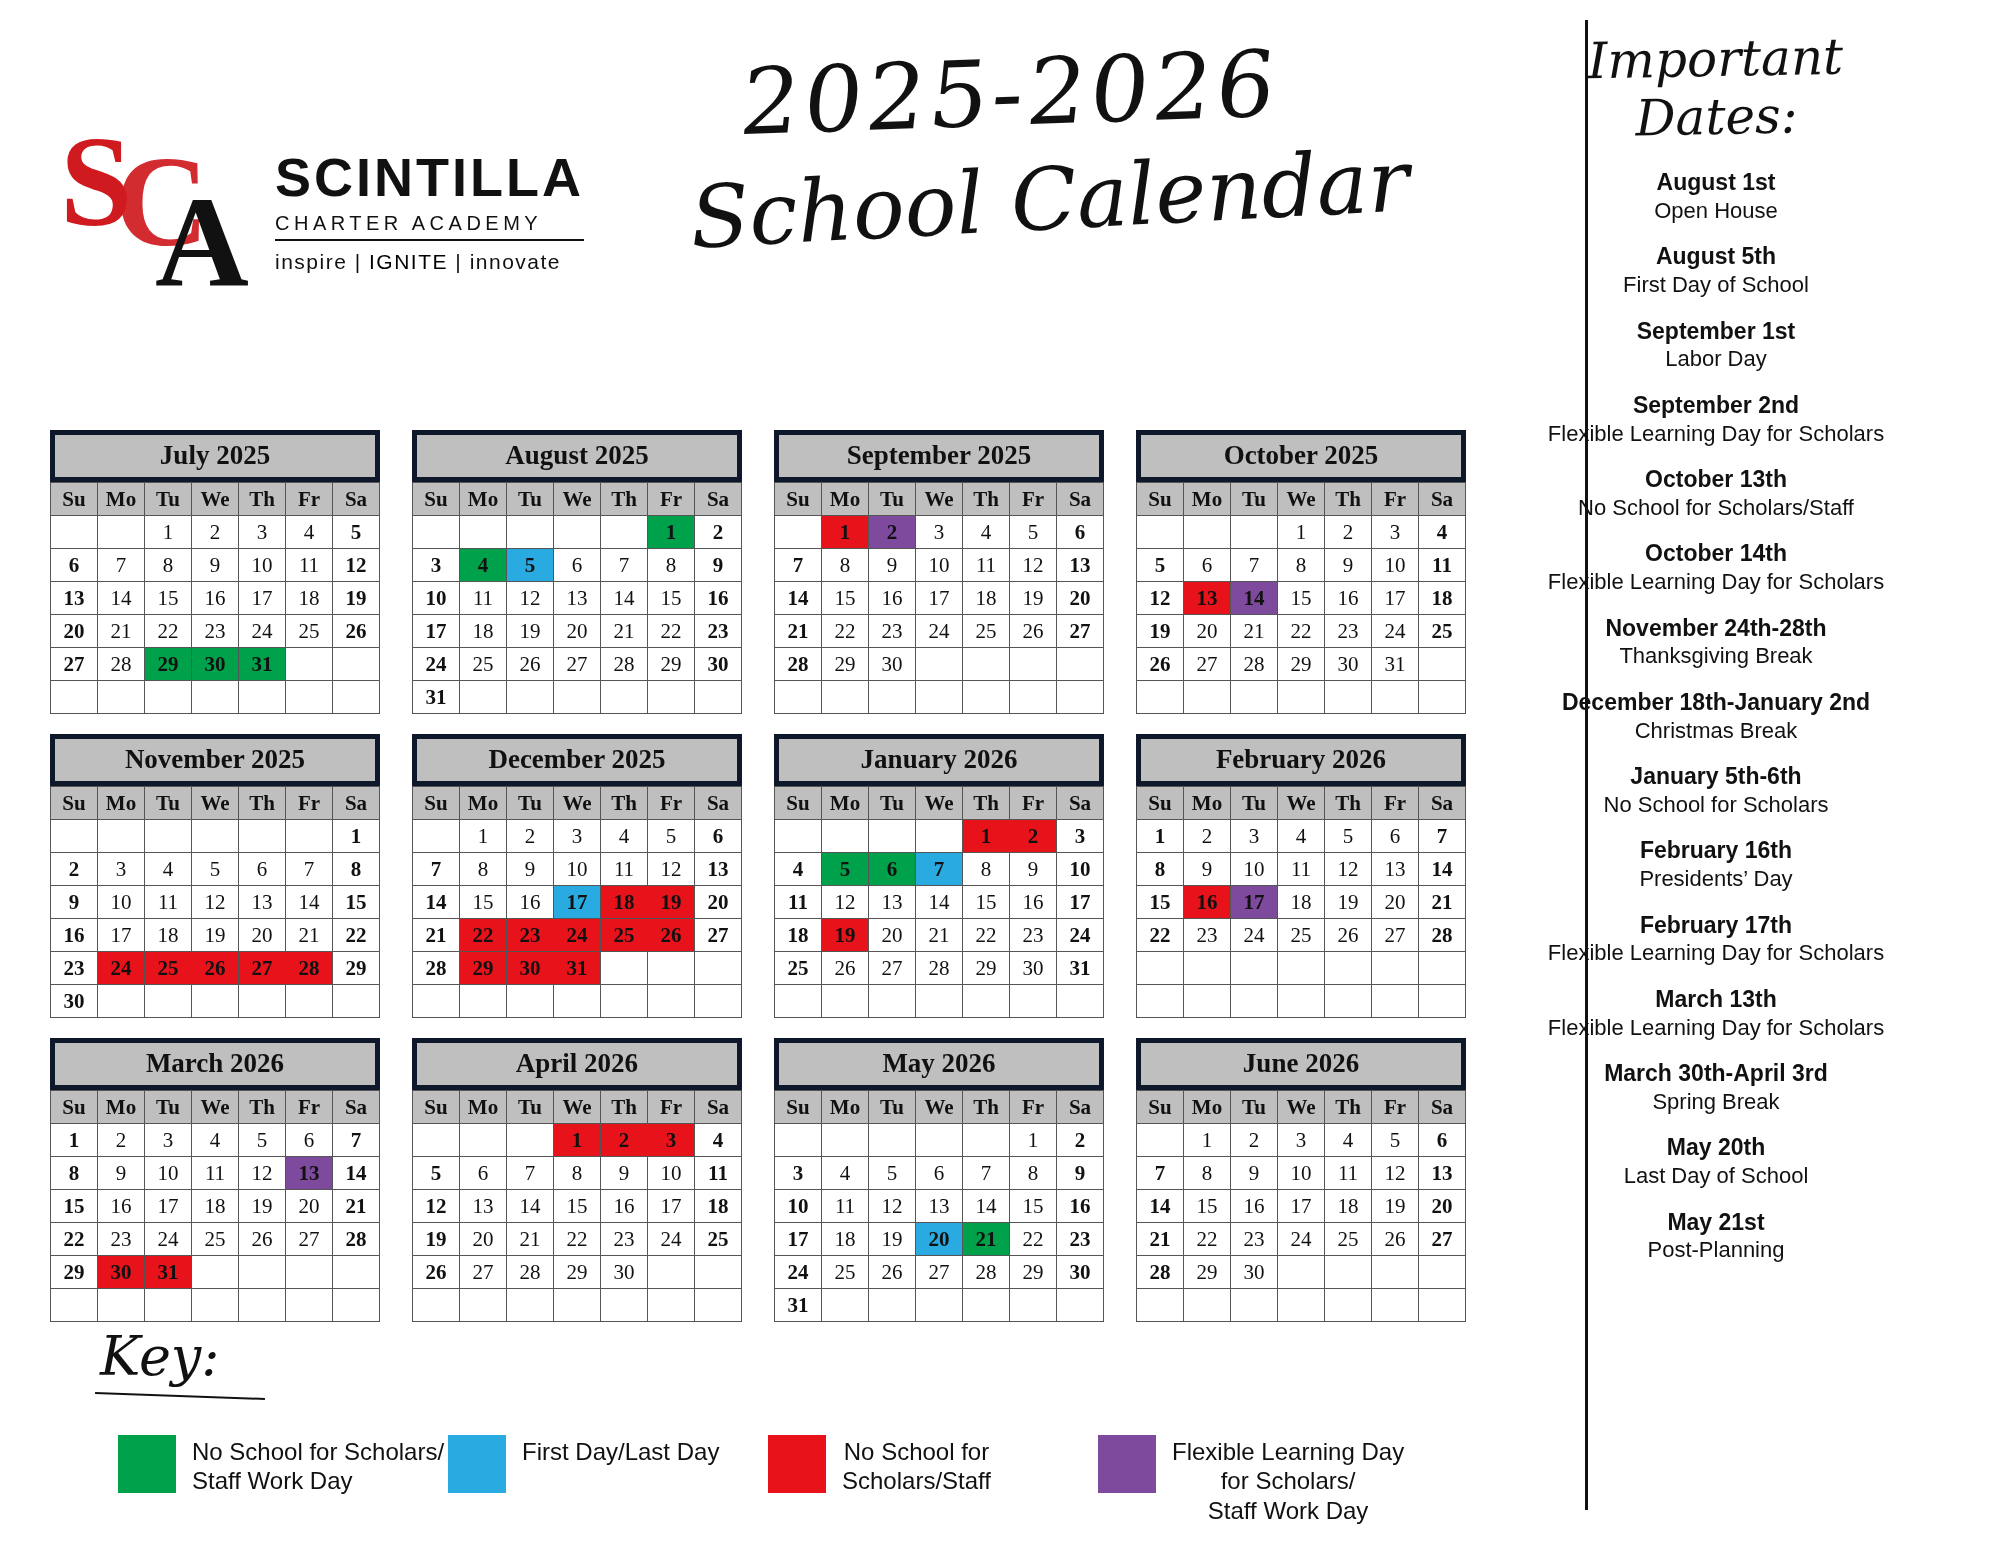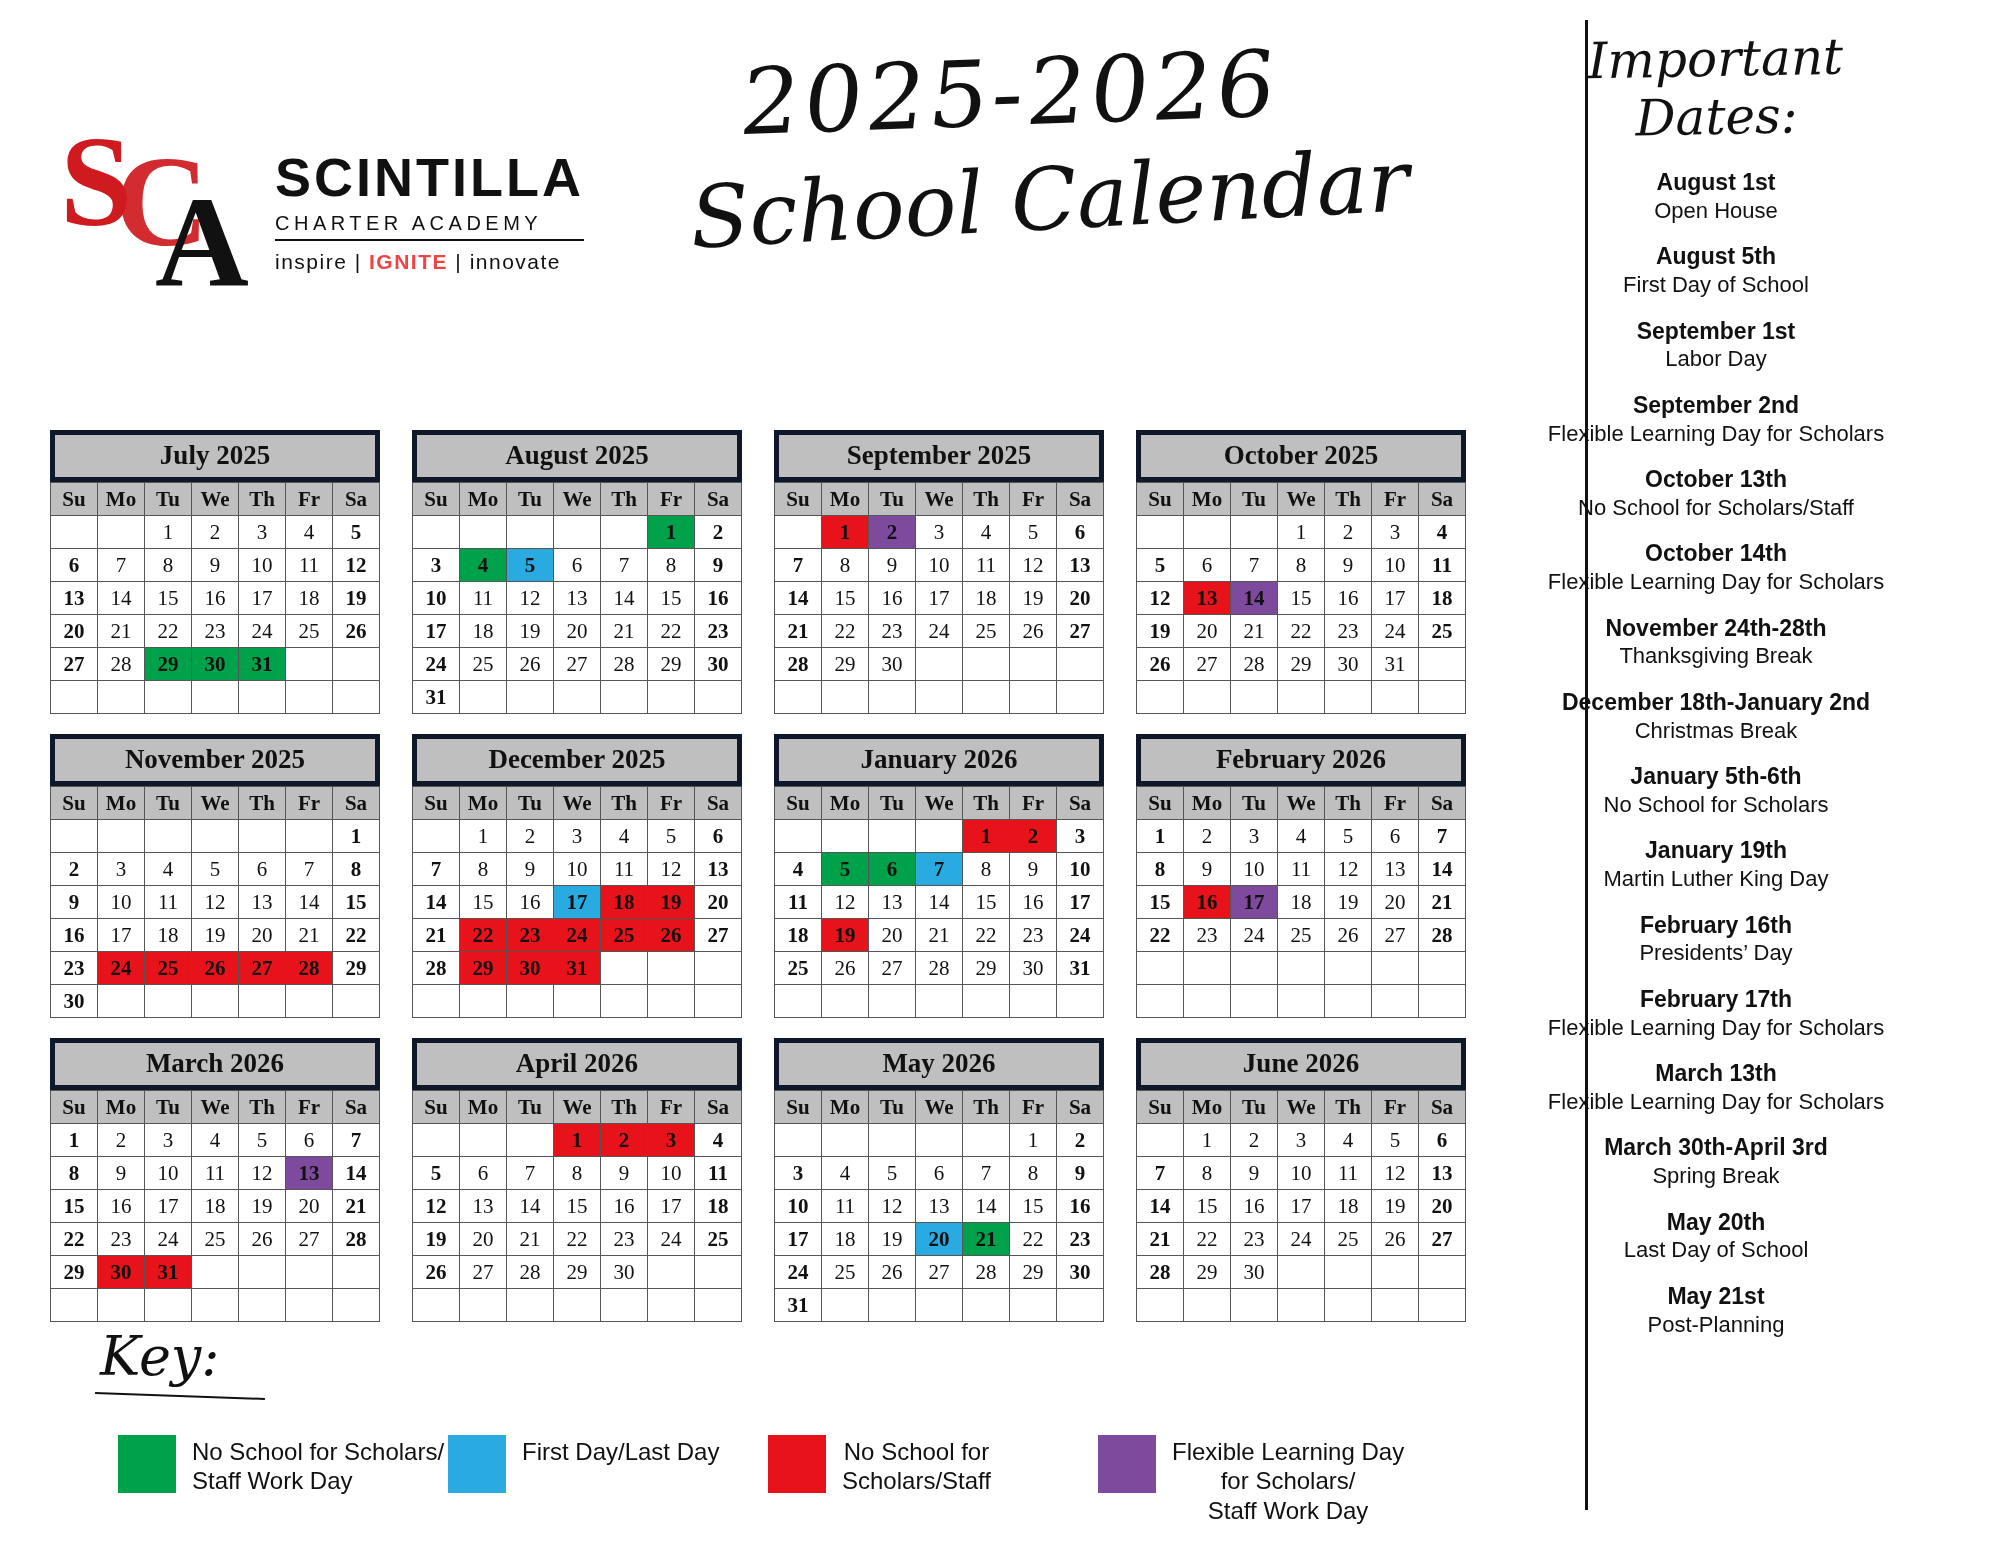--- a/index.html
+++ b/index.html
@@ -24,21 +24,21 @@
     line-height:1;
   }
   #logo .wm-sub {
     font-family:"Liberation Sans", sans-serif;
     font-size:20px; letter-spacing:4.5px; color:#111; margin-top:8px;
   }
   #logo .wm-tag {
     font-family:"Liberation Sans", sans-serif;
     font-size:21px; letter-spacing:1.5px; color:#111; margin-top:9px;
   }
-  #logo .wm-tag .ig { color:#ef4444; font-weight:bold; }
+  #logo .wm-tag .ig { color:#000000; font-weight:normal; }
   #logo .wm-rule { width:100%; height:2px; background:#111; margin-top:4px; }
 
   .title-block { position:absolute; left:690px; top:40px; width:640px; text-align:center; }
   .title-year {
     font-family:"DejaVu Serif", serif;
     font-size:92px; letter-spacing:4px; color:#111;
     transform: skewX(-8deg) rotate(-2deg);
     font-weight:normal;
   }
   .title-main {
@@ -1072,24 +1072,20 @@
       </div>
       <div class="date-entry">
         <div class="d-label">December 18th-January 2nd</div>
         <div class="d-desc">Christmas Break</div>
       </div>
       <div class="date-entry">
         <div class="d-label">January 5th-6th</div>
         <div class="d-desc">No School for Scholars</div>
       </div>
       <div class="date-entry">
-        <div class="d-label">January 19th</div>
-        <div class="d-desc">Martin Luther King Day</div>
-      </div>
-      <div class="date-entry">
         <div class="d-label">February 16th</div>
         <div class="d-desc">Presidents’ Day</div>
       </div>
       <div class="date-entry">
         <div class="d-label">February 17th</div>
         <div class="d-desc">Flexible Learning Day for Scholars</div>
       </div>
       <div class="date-entry">
         <div class="d-label">March 13th</div>
         <div class="d-desc">Flexible Learning Day for Scholars</div>

